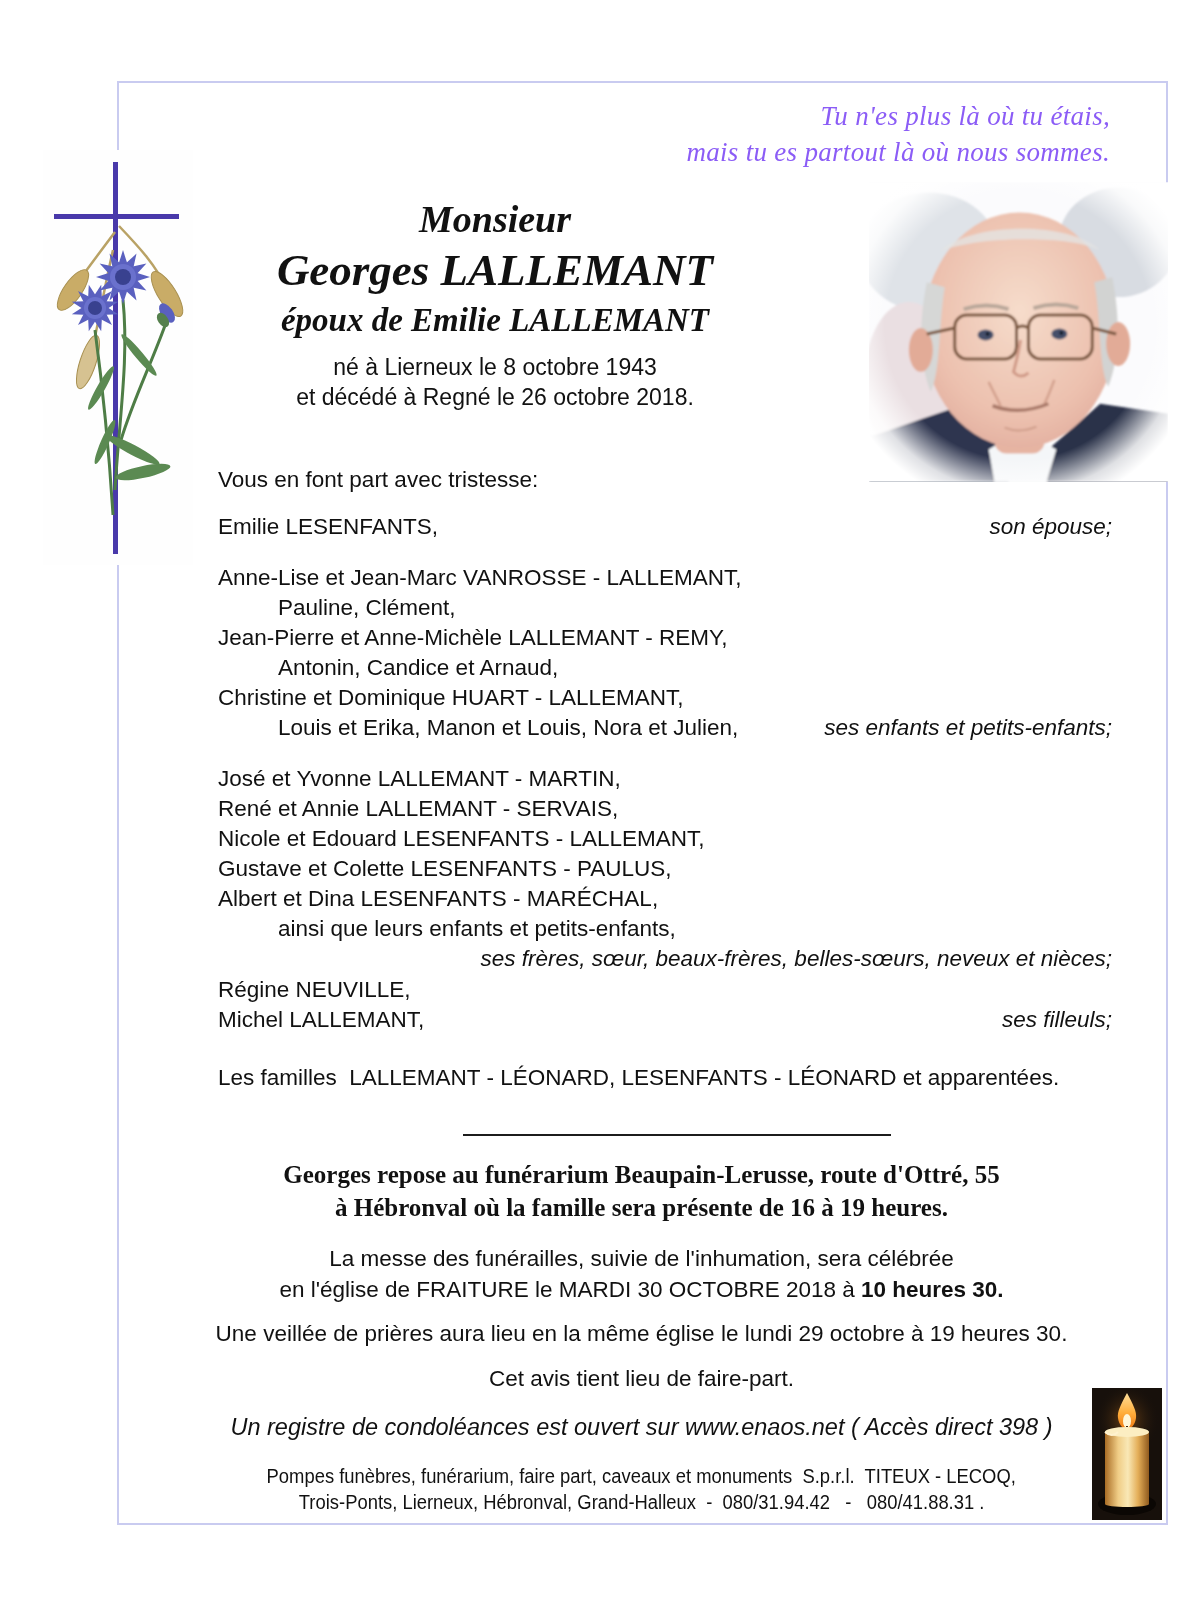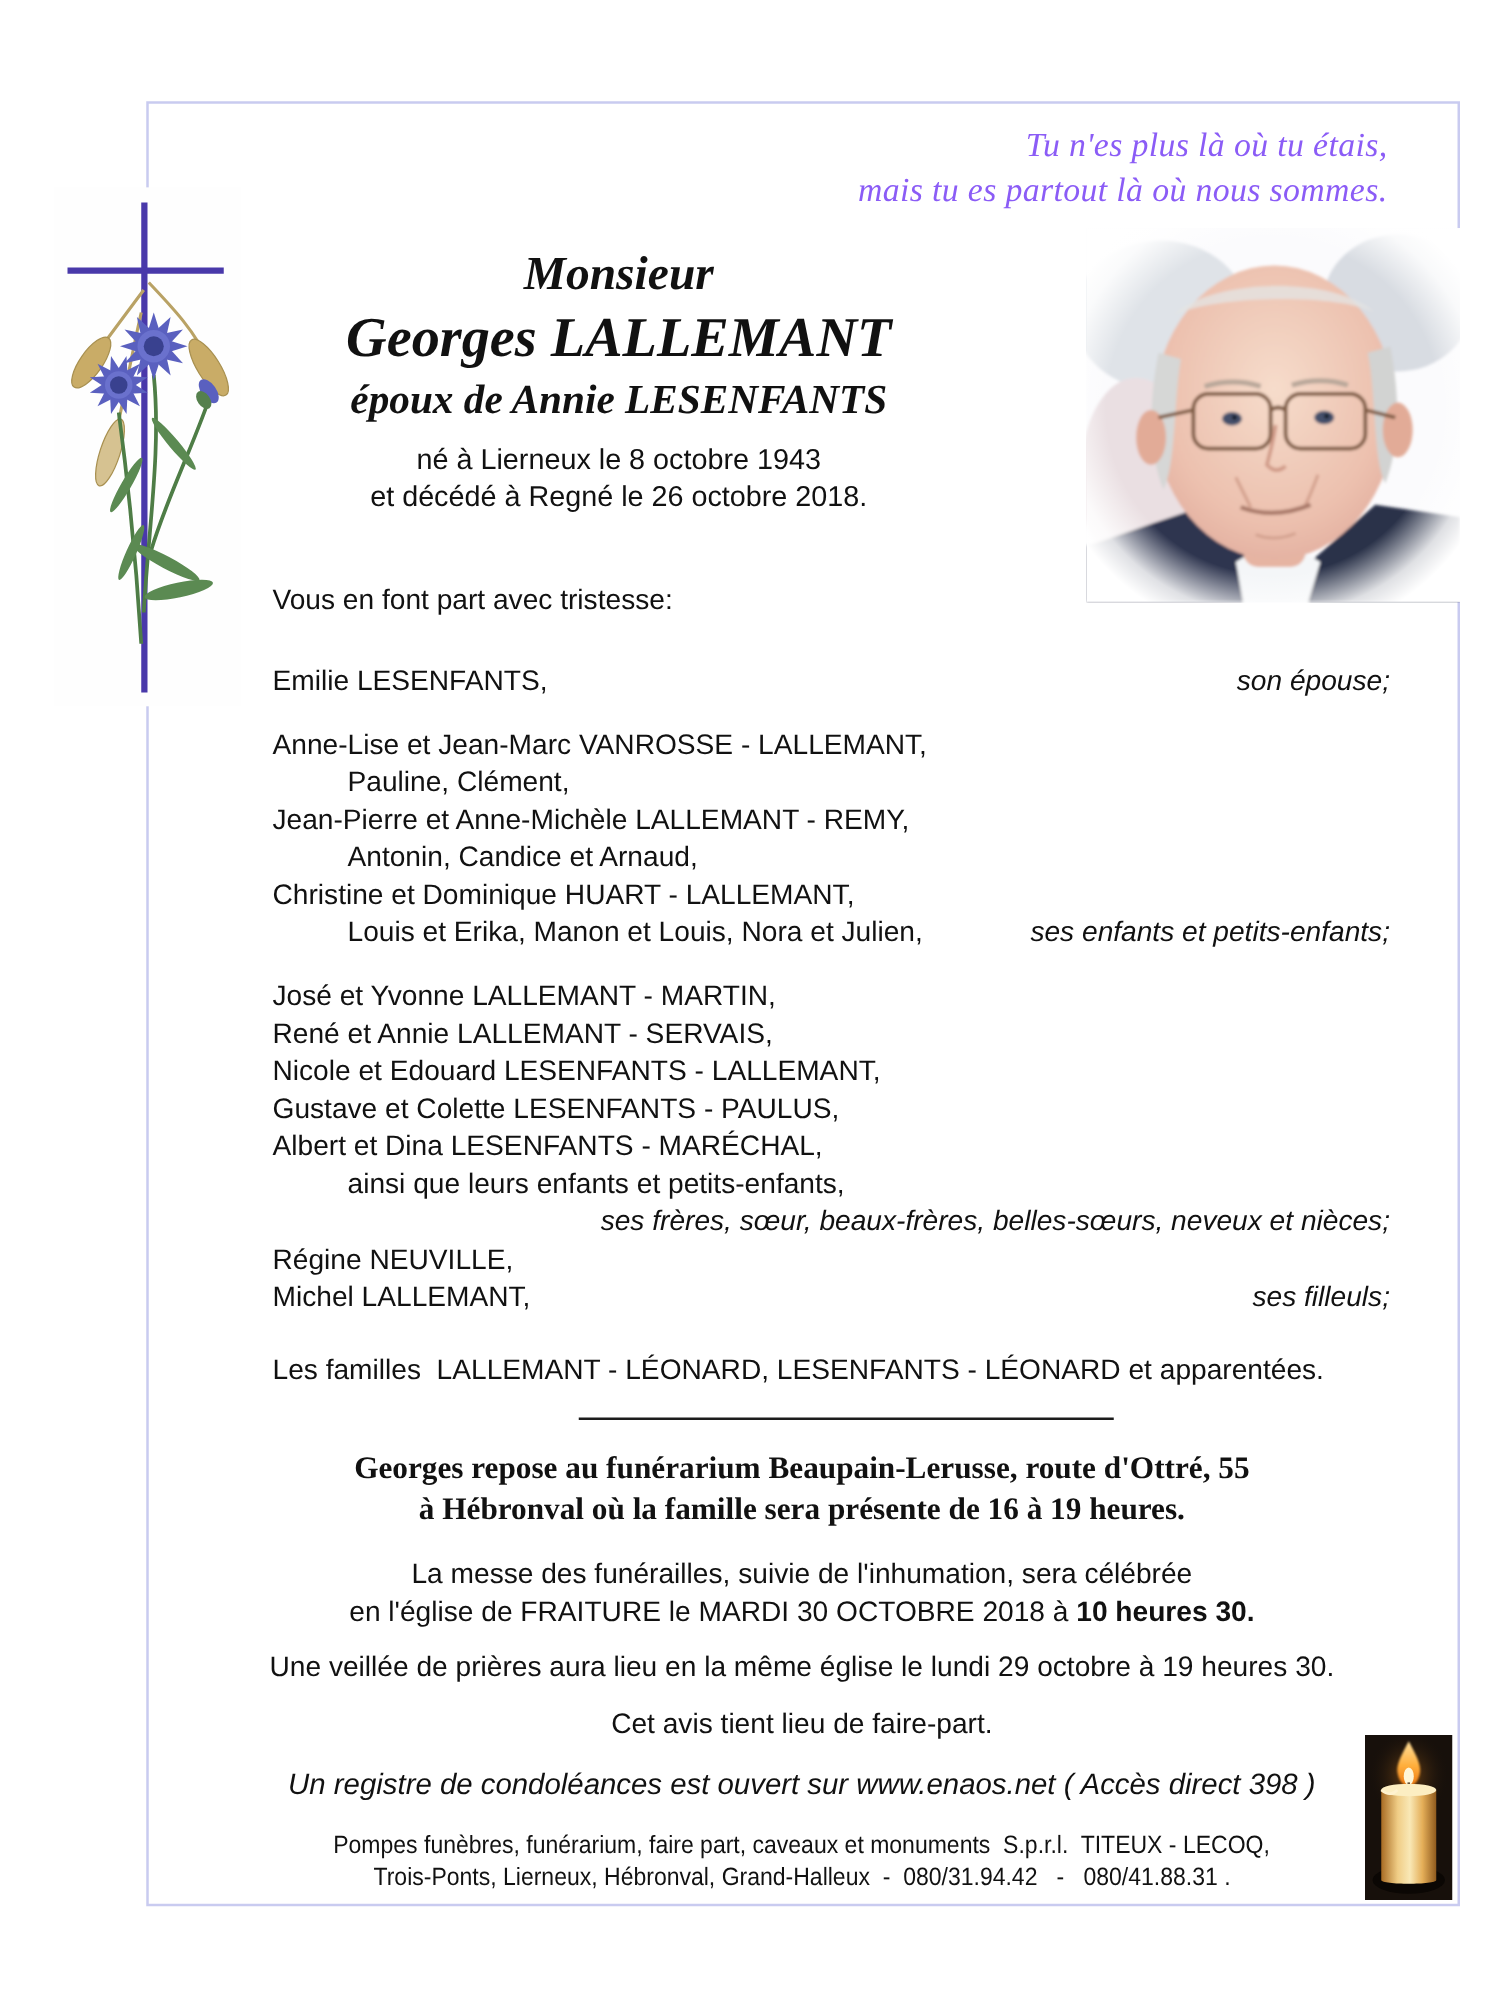--- a/index.html
+++ b/index.html
@@ -26,21 +26,21 @@
   .salutation{font-family:"Liberation Serif", serif;font-weight:bold;font-style:italic;font-size:38px;line-height:46px;}
   .deceased-name{font-family:"Liberation Serif", serif;font-weight:bold;font-style:italic;font-size:45px;line-height:56px;}
   .spouse-line{font-family:"Liberation Serif", serif;font-weight:bold;font-style:italic;font-size:33px;line-height:44px;}
   .dates{margin-top:10px;font-size:23px;line-height:30px;}
   
   .main-list{position:absolute;left:218px;top:465px;width:894px;font-size:22.5px;line-height:30px;}
   .row{position:relative;}
   .indent{padding-left:60px;}
   .rel{position:absolute;right:0;top:0;font-style:italic;}
   .rel-line{text-align:right;font-style:italic;}
-  .gap-s{margin-top:35px;}
+  .gap-s{margin-top:17px;}
   .gap-m{margin-top:21px;}
   .gap-t{margin-top:1px;}
   .gap-f{margin-top:28px;}
   
   .divider{position:absolute;left:463px;top:1134px;width:428px;border-top:2px solid #1c1c1c;}
   
   .centered{position:absolute;left:118px;width:1047px;text-align:center;}
   .repose{top:1158px;font-family:"Liberation Serif", serif;font-weight:bold;font-size:25px;line-height:33px;}
   .mass{top:1243px;font-size:22.5px;line-height:31px;}
   .vigil{top:1321px;font-size:22.5px;}
@@ -196,21 +196,21 @@
       <path d="M124,224 Q151,234 180,222" stroke="#a87868" stroke-width="3.5" fill="none"></path>
       <path d="M136,246 Q151,252 168,245" stroke="#cf9d8a" stroke-width="2" fill="none"></path>
     </g>
     <rect width="300" height="300" fill="url(#vig)"></rect>
   </svg>
 </div>
 
 <div class="title-block">
   <div class="salutation">Monsieur</div>
   <div class="deceased-name">Georges LALLEMANT</div>
-  <div class="spouse-line">époux de Annie LESENFANTS</div>
+  <div class="spouse-line">époux de Emilie LALLEMANT</div>
   <div class="dates">
     <div>né à Lierneux le 8 octobre 1943</div>
     <div>et décédé à Regné le 26 octobre 2018.</div>
   </div>
 </div>
 
 <div class="main-list">
   <div class="row">Vous en font part avec tristesse:</div>
 
   <div class="row gap-s">

